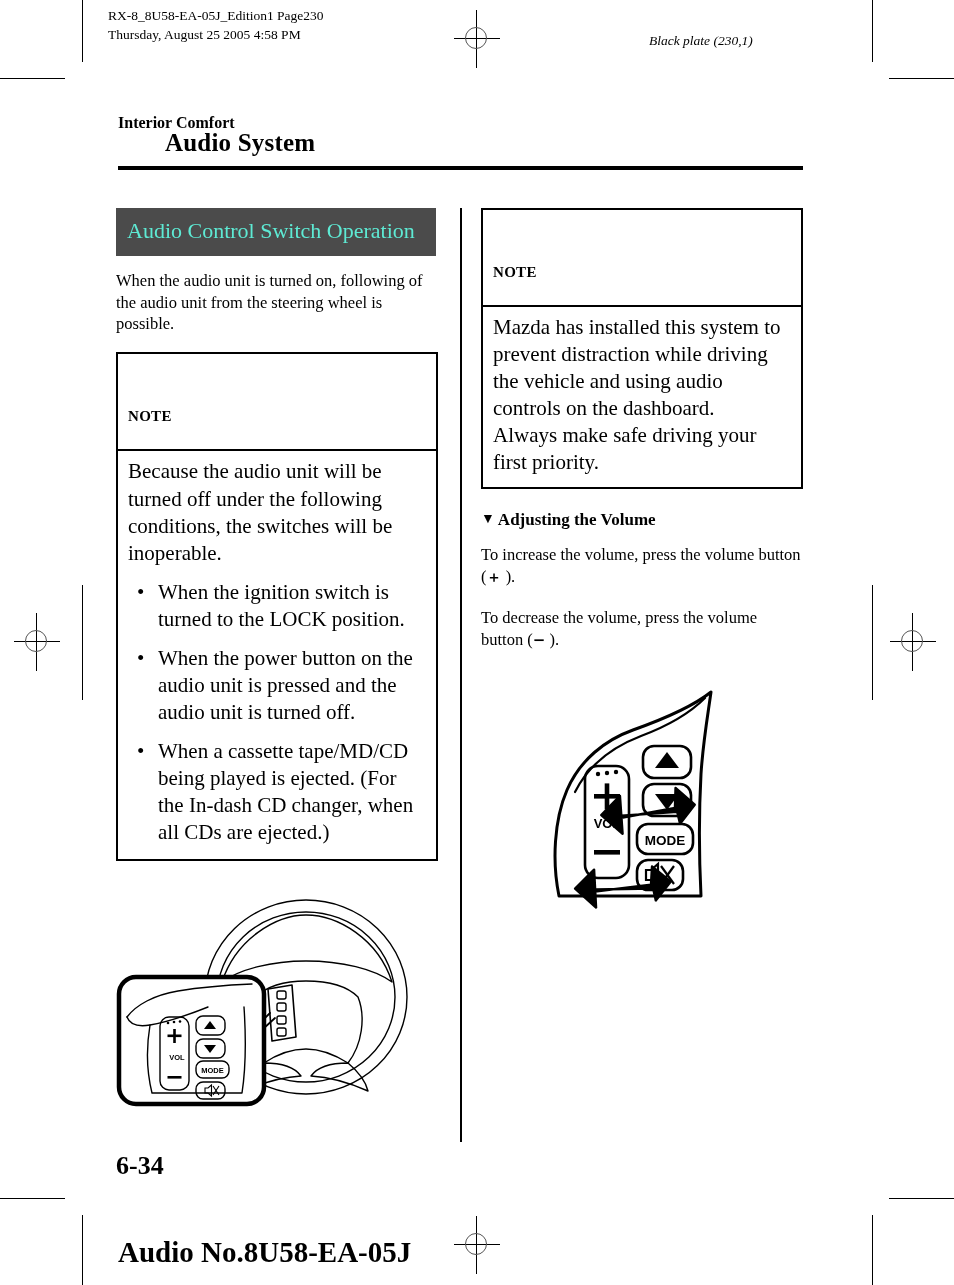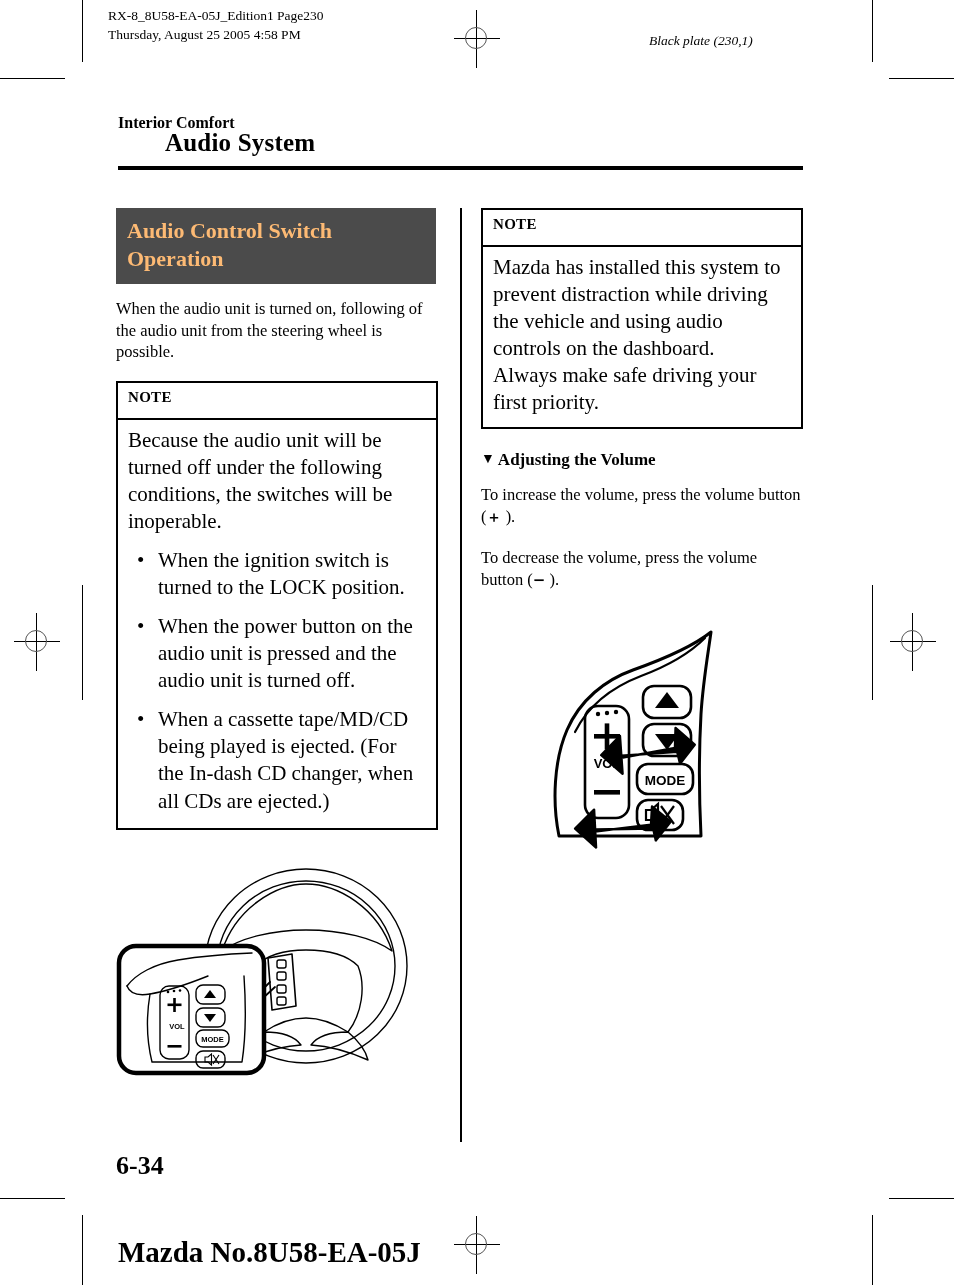--- a/index.html
+++ b/index.html
@@ -103,23 +103,23 @@
     height: 934px;
     background: #000;
   }
   .col { position: absolute; width: 322px; }
   #col-left  { left: 116px; top: 208px; }
   #col-right { left: 481px; top: 208px; }
 
   
   #banner {
     background: #4b4b4b;
-    color: #fdba74;
+    color: #5eead4;
     font-size: 22px;
-    font-weight: bold;
+    font-weight: normal;
     line-height: 1.28;
     padding: 9px 11px 11px 11px;
     box-sizing: border-box;
     width: 320px;
   }
 
   .body-para {
     font-size: 16.5px;
     line-height: 1.30;
     margin-top: 14px;
@@ -130,22 +130,23 @@
   .notebox {
     border: 2px solid #000;
     box-sizing: border-box;
     margin-top: 18px;
     background: #fff;
   }
   .notebox .note-head {
     border-bottom: 2px solid #000;
     font-size: 15px;
     font-weight: bold;
-    padding: 6px 10px 12px 10px;
+    padding: 6px 10px 24px 10px;
     letter-spacing: 0.3px;
+    margin-top: 48px;
   }
   .notebox .note-body {
     padding: 7px 10px 11px 10px;
     font-size: 21px;
     line-height: 1.29;
   }
   .notebox .note-body p { margin: 0; }
   .bullets {
     margin: 12px 0 0 0;
     padding: 0;
@@ -400,15 +401,15 @@
 
         <g fill="#000" stroke="#000" stroke-width="2.4" stroke-linejoin="round">
           <path d="M54 124 L 54 104 L 34 122 L 54 142 L 54 126 L 108 120 L 110 100 L 128 118 L 112 136 L 110 124 Z" transform="translate(22,6) rotate(-4 80 120)"></path>
           <path d="M40 196 L 40 176 L 20 194 L 40 214 L 40 198 L 96 194 L 98 176 L 116 192 L 100 210 L 98 198 Z" transform="translate(10,8) rotate(-3 70 194)"></path>
         </g>
       </svg>
     </div>
   </div>
 
   <div id="page-number">6-34</div>
-  <div id="form-no">Mazda No.8U58-EA-05J</div>
+  <div id="form-no">Audio No.8U58-EA-05J</div>
 
 </div>
 
 </body></html>

